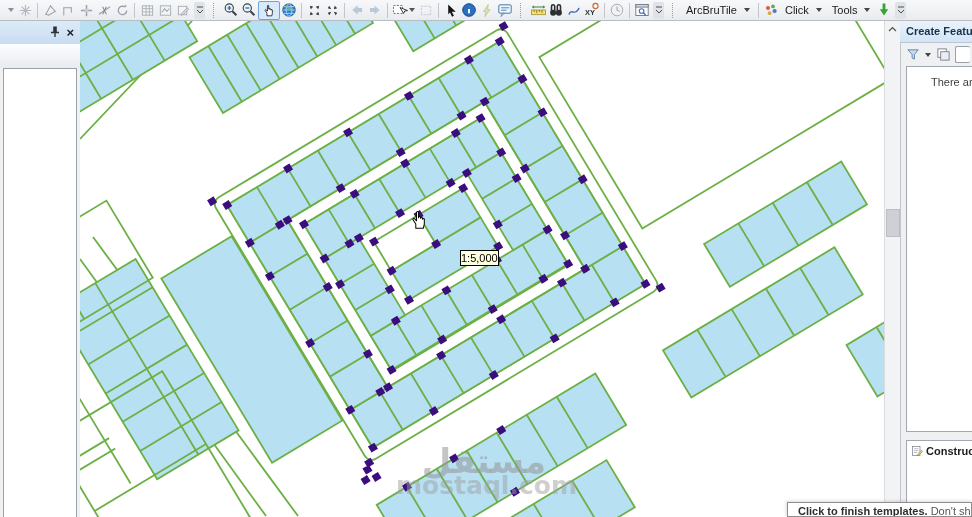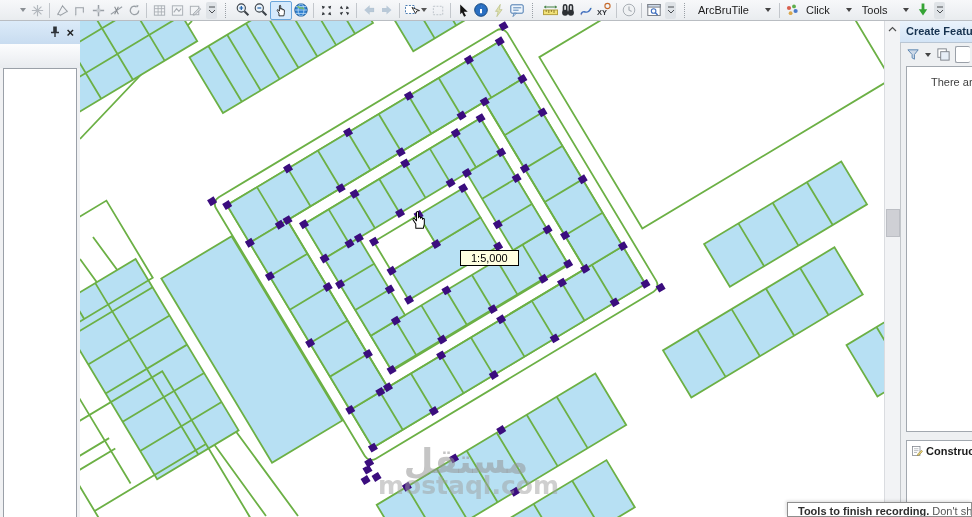--- a/index.html
+++ b/index.html
@@ -2,47 +2,47 @@
 <html><head>
 <meta charset="utf-8">
 <style>
   html,body{margin:0;padding:0}
   body{width:972px;height:517px;overflow:hidden;position:relative;
        font-family:"Liberation Sans",sans-serif;background:#f0f0f0;font-size:11px}
   .abs{position:absolute}
 
   
   #toolbar{left:0;top:0;width:972px;height:21px;background:linear-gradient(#f7f8fa,#e9ecef);
-    border-bottom:1px solid #b9bdc2;display:flex;align-items:center;padding-left:18px;box-sizing:border-box}
+    border-bottom:1px solid #b9bdc2;display:flex;align-items:center;padding-left:6px;box-sizing:border-box}
   .tb{width:18px;height:18px;display:inline-flex;align-items:center;justify-content:center;
       border-radius:2px;flex:0 0 auto}
   .tb svg{display:block}
   .tb.active{background:#d6eafc;border:1px solid #6aa6dc;width:20px;height:17px}
   .sep{width:1px;height:15px;background:#c3c7cc;margin:0 3px;flex:0 0 auto}
   .grip{width:4px;height:15px;border-left:1px dotted #9aa0a6;margin:0 4px 0 6px;flex:0 0 auto}
   .ovf{width:11px;height:17px;background:#dfe3e7;border-radius:2px;display:inline-flex;
        align-items:center;justify-content:center;flex:0 0 auto;margin:0 2px}
-  .tbtext{display:inline-flex;align-items:center;gap:16px;padding:1px 5px;color:#1b1b1b;
+  .tbtext{display:inline-flex;align-items:center;gap:7px;padding:1px 5px;color:#1b1b1b;
           font-size:11px;flex:0 0 auto;cursor:default}
   .caret{width:0;height:0;border-left:3.5px solid transparent;border-right:3.5px solid transparent;
          border-top:4px solid #444;display:inline-block}
 
   
   #left-panel{left:0;top:21px;width:80px;height:496px;background:#f0f1f3;border-right:1px solid #a9adb2}
   #lp-header{left:0;top:0;width:80px;height:23px;background:linear-gradient(#dcebf9,#c8dcf0);
      display:flex;align-items:center;justify-content:flex-end;padding-right:6px;box-sizing:border-box;gap:6px}
   #lp-strip{left:0;top:23px;width:80px;height:24px;background:linear-gradient(#fcfdfe,#e8ebef)}
   #lp-content{left:3px;top:47px;width:74px;height:470px;background:#fff;border:1px solid #9aa0a8;box-sizing:border-box}
   #lp-close{font-size:13px;font-weight:bold;color:#222;line-height:10px}
 
   
   #map-area{left:80px;top:21px;width:804px;height:496px;background:#fff;overflow:hidden}
-  #scale-tip{left:380px;top:229px;background:#ffffe1;border:1px solid #000;padding:1px 10px;
+  #scale-tip{left:380px;top:229px;background:#ffffe1;border:1px solid #000;padding:1px 0;
              font-size:11px;color:#000;white-space:nowrap}
-  #watermark{left:298px;top:422px;width:176px;text-align:center;pointer-events:none;
+  #watermark{left:316px;top:422px;width:176px;text-align:center;pointer-events:none;
              font-family:"DejaVu Sans",sans-serif}
   #wm-title{font-size:34px;font-weight:bold;color:rgba(150,150,150,.55);line-height:36px}
   #wm-domain{font-size:25px;font-weight:bold;color:rgba(160,160,160,.5);line-height:22px;margin-top:-4px}
   #hand-cursor{left:328px;top:186px}
 
   
   #vscroll{left:884px;top:21px;width:16px;height:496px;background:#f2f3f5;border-left:1px solid #dadce0}
   #vs-up{left:884px;top:21px;width:16px;height:16px;display:flex;align-items:center;justify-content:center}
   #vs-thumb{left:886px;top:209px;width:12px;height:26px;background:#cfd0d5;border:1px solid #bcbec4}
 
@@ -449,14 +449,14 @@
 </div>
 <div id="rp-construct" class="abs">
   <span style="vertical-align:-2px;margin-right:3px"><svg width="12" height="12" viewBox="0 0 16 16">
         <rect x="2" y="2" width="10" height="12" fill="#fff" stroke="#7d828a"></rect>
         <path d="M4 5h6M4 7.5h6M4 10h4" stroke="#9aa0a6" stroke-width=".9"></path>
         <path d="M9 12l5-5 1.5 1.5-5 5-2 .5z" fill="#e8d37a" stroke="#8a7622" stroke-width=".7"></path>
       </svg></span><b>Construction Tools</b>
 </div>
 
 <div id="rec-popup" class="abs">
-  <b>Tools to finish recording.</b><span class="rest"> Don't show</span>
+  <b>Click to finish templates.</b><span class="rest"> Don't show</span>
 </div>
 
 </body></html>

